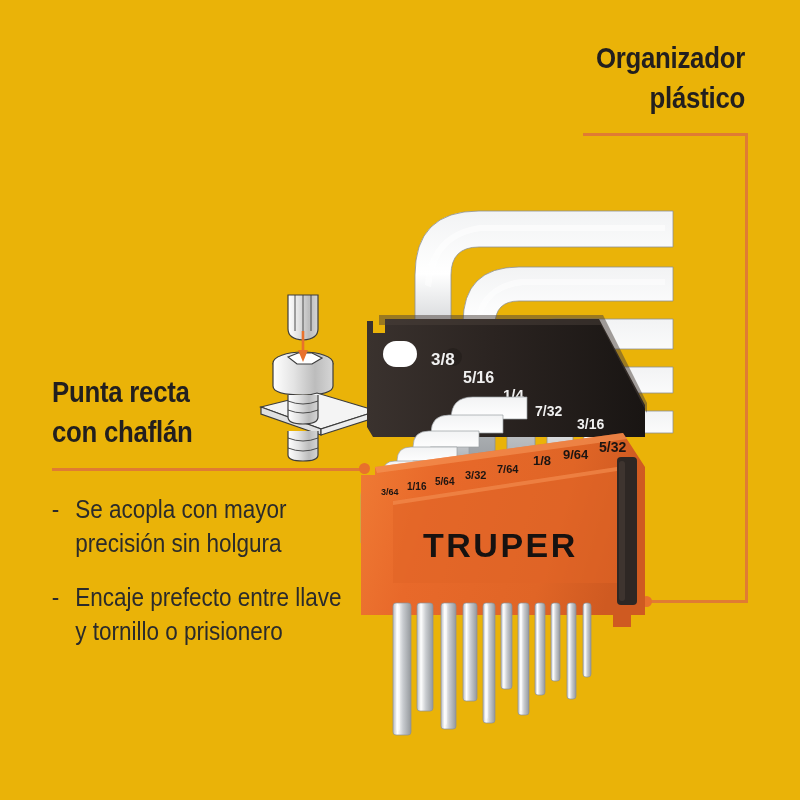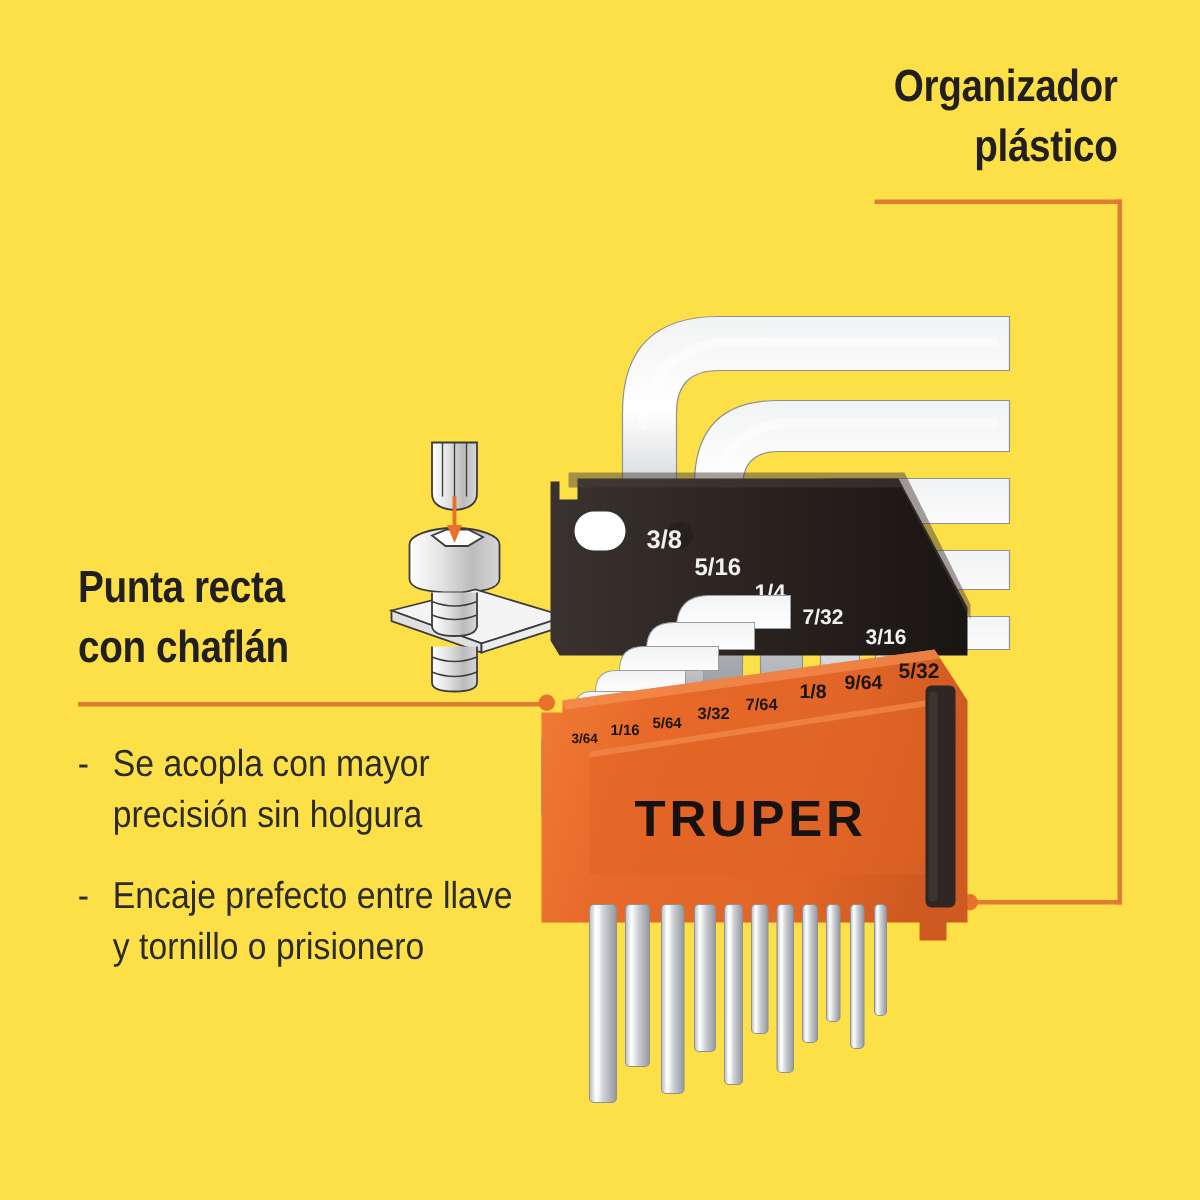--- a/index.html
+++ b/index.html
@@ -4,21 +4,21 @@
 <style>
   html, body {
     margin: 0;
     padding: 0;
     background: #ffffff;
   }
   #page {
     position: relative;
     width: 800px;
     height: 800px;
-    background: #fde047;
+    background: #eab308;
     overflow: hidden;
     font-family: "Liberation Sans", sans-serif;
     -webkit-font-smoothing: antialiased;
   }
 
   
   .callout-right {
     position: absolute;
     left: 455px;
     top: 38px;

